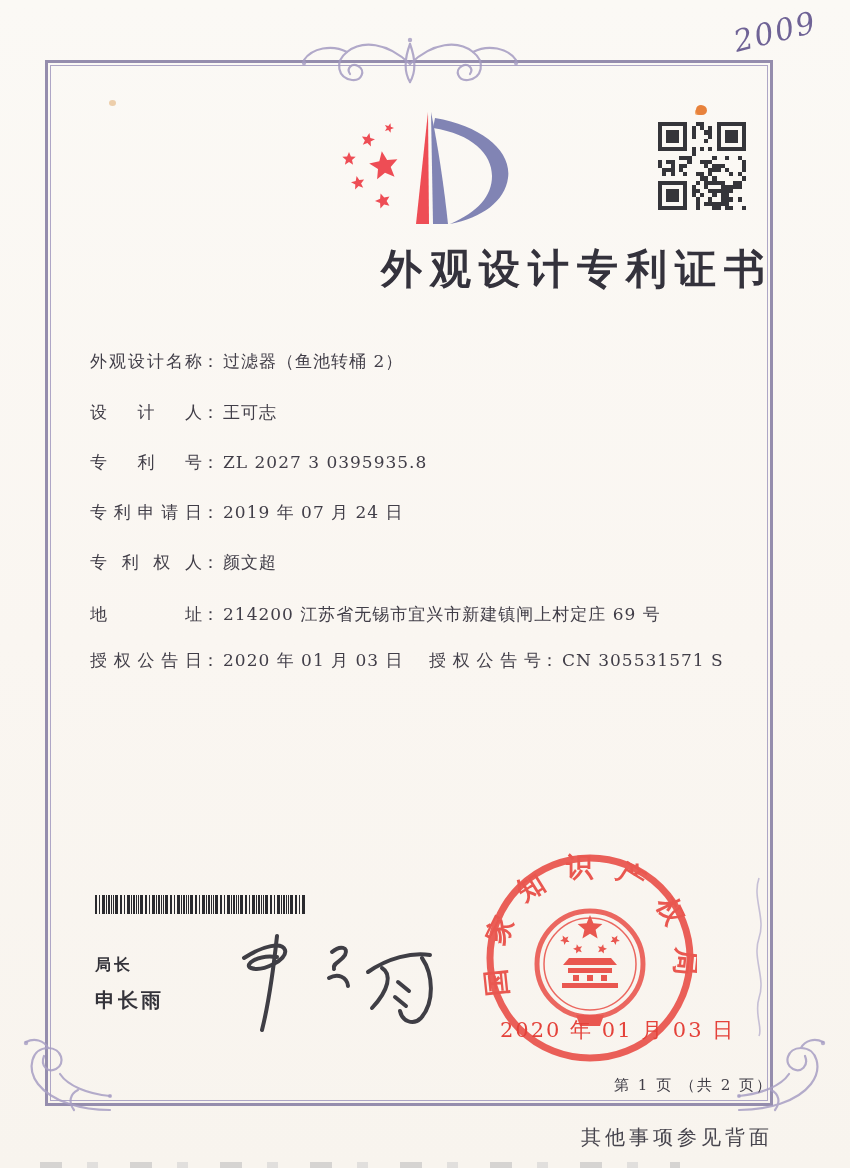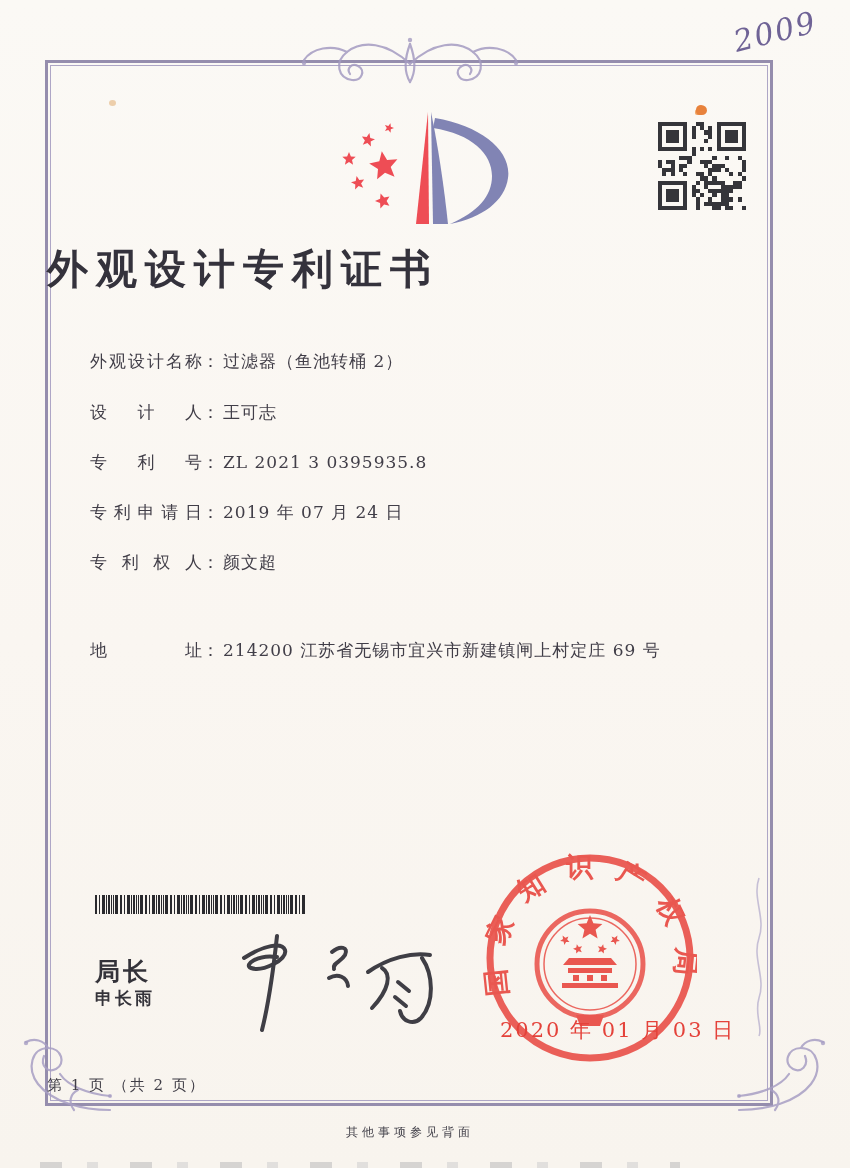--- a/index.html
+++ b/index.html
@@ -29,50 +29,50 @@
   .qr { position:absolute; left:658px; top:122px; width:88px; height:88px; }
   .speck1 { position:absolute; left:696px; top:105px; width:11px; height:10px;
     border-radius:50% 60% 50% 40%; background:#e8823c; box-shadow:-3px 2px 0 -2px #f2a86a; }
   .speck2 { position:absolute; left:109px; top:100px; width:7px; height:6px;
     border-radius:50%; background:#e5b783; opacity:.65; }
   .hand-note {
     position:absolute; left:733px; top:14px; font-size:30px; font-style:italic;
     color:#6f6396; transform:rotate(-14deg); letter-spacing:2px; font-weight:300;
   }
   .title {
-    position:absolute; left:47px; top:242px; width:726px; text-align:left;
+    position:absolute; left:47px; top:242px; width:726px; text-align:right;
     font-size:41px; font-weight:700; letter-spacing:8px; color:#34323c; white-space:nowrap;
   }
   
   .row { position:absolute; left:90px; font-size:17px; color:#413e48; white-space:nowrap; }
   .lbl { display:inline-block; width:112px; text-align:justify; text-align-last:justify;
          vertical-align:bottom; }
   .colon { display:inline-block; margin-right:4px; }
   .val { letter-spacing:1px; }
   .r0{top:350px} .r1{top:401px} .r2{top:451px} .r3{top:501px}
-  .r4{top:551px} .r5{top:639px} .r6{top:649px}
+  .r4{top:551px} .r5{top:603px} .r6{top:649px}
   .pair2 { margin-left:20px; }
   
   .body-text { position:absolute; left:88px; top:687px; width:678px; }
   .body-text p { font-size:16.5px; line-height:1.66; color:#3e3c46; text-indent:2em;
     letter-spacing:.5px; text-align:justify; }
   
   .barcode { position:absolute; left:95px; top:895px; width:213px; height:19px; }
-  .signer-title { position:absolute; left:95px; top:955px; font-size:25px; font-weight:700;
+  .signer-title { position:absolute; left:95px; top:955px; font-size:16px; font-weight:700;
     color:#34333a; font-family:"DejaVu Sans","Liberation Sans",sans-serif; letter-spacing:3px; }
-  .signer-name { position:absolute; left:95px; top:987px; font-size:17px; font-weight:700;
+  .signer-name { position:absolute; left:95px; top:987px; font-size:20px; font-weight:700;
     color:#34333a; font-family:Liberation Sans, sans-serif; letter-spacing:3px; }
   .signature { position:absolute; left:222px; top:928px; width:228px; height:105px; }
   .seal { position:absolute; left:483px; top:851px; width:214px; height:214px; opacity:.9; }
   .seal-date { position:absolute; left:500px; top:1016px; font-size:21px; color:#e4423a;
     letter-spacing:2px; white-space:nowrap; }
-  .page-info { position:absolute; left:47px; top:1076px; width:726px; text-align:left;
+  .page-info { position:absolute; left:47px; top:1076px; width:726px; text-align:right;
     font-size:15px; letter-spacing:2px; color:#3f3d46; }
-  .back-note { position:absolute; left:47px; top:1124px; width:726px; text-align:center;
-    font-size:12px; letter-spacing:4px; color:#46444d; }
+  .back-note { position:absolute; left:47px; top:1124px; width:726px; text-align:right;
+    font-size:20px; letter-spacing:4px; color:#46444d; }
   .scan-smudge { position:absolute; left:40px; bottom:0; width:640px; height:6px; opacity:.35;
     background:repeating-linear-gradient(90deg,#9a9aa0 0 22px,transparent 22px 47px,#b9b9be 47px 58px,transparent 58px 90px);
     filter:blur(.5px); }
 </style>
 </head>
 <body>
 
 <div class="page">
 
   <div class="frame">
@@ -262,30 +262,34 @@
 
   <div class="title">外观设计专利证书</div>
 
   <div class="row r0">
     <span class="lbl">外观设计名称</span><span class="colon">：</span><span class="val">过滤器（鱼池转桶 2）</span>
   </div>
   <div class="row r1">
     <span class="lbl">设计人</span><span class="colon">：</span><span class="val">王可志</span>
   </div>
   <div class="row r2">
-    <span class="lbl">专利号</span><span class="colon">：</span><span class="val">ZL 2021 3 0395935.8</span>
+    <span class="lbl">专利号</span><span class="colon">：</span><span class="val">ZL 2027 3 0395935.8</span>
   </div>
   <div class="row r3">
     <span class="lbl">专利申请日</span><span class="colon">：</span><span class="val">2019 年 07 月 24 日</span>
   </div>
   <div class="row r4">
     <span class="lbl">专利权人</span><span class="colon">：</span><span class="val">颜文超</span>
   </div>
   <div class="row r5">
     <span class="lbl">地址</span><span class="colon">：</span><span class="val">214200 江苏省无锡市宜兴市新建镇闸上村定庄 69 号</span>
+  </div>
+  <div class="row r6">
+    <span><span class="lbl">授权公告日</span><span class="colon">：</span><span class="val">2020 年 01 月 03 日</span></span>
+    <span class="pair2"><span class="lbl">授权公告号</span><span class="colon">：</span><span class="val">CN 305531571 S</span></span>
   </div>
 
 
   <svg class="barcode" id="barcode-svg" viewBox="0 0 213 19" preserveAspectRatio="none">
       <rect x="0" y="0" width="2" height="19" fill="#2a2a2e"></rect>
       <rect x="4" y="0" width="1" height="19" fill="#2a2a2e"></rect>
       <rect x="7" y="0" width="3" height="19" fill="#2a2a2e"></rect>
       <rect x="11" y="0" width="1" height="19" fill="#2a2a2e"></rect>
       <rect x="13" y="0" width="2" height="19" fill="#2a2a2e"></rect>
       <rect x="16" y="0" width="1" height="19" fill="#2a2a2e"></rect>

